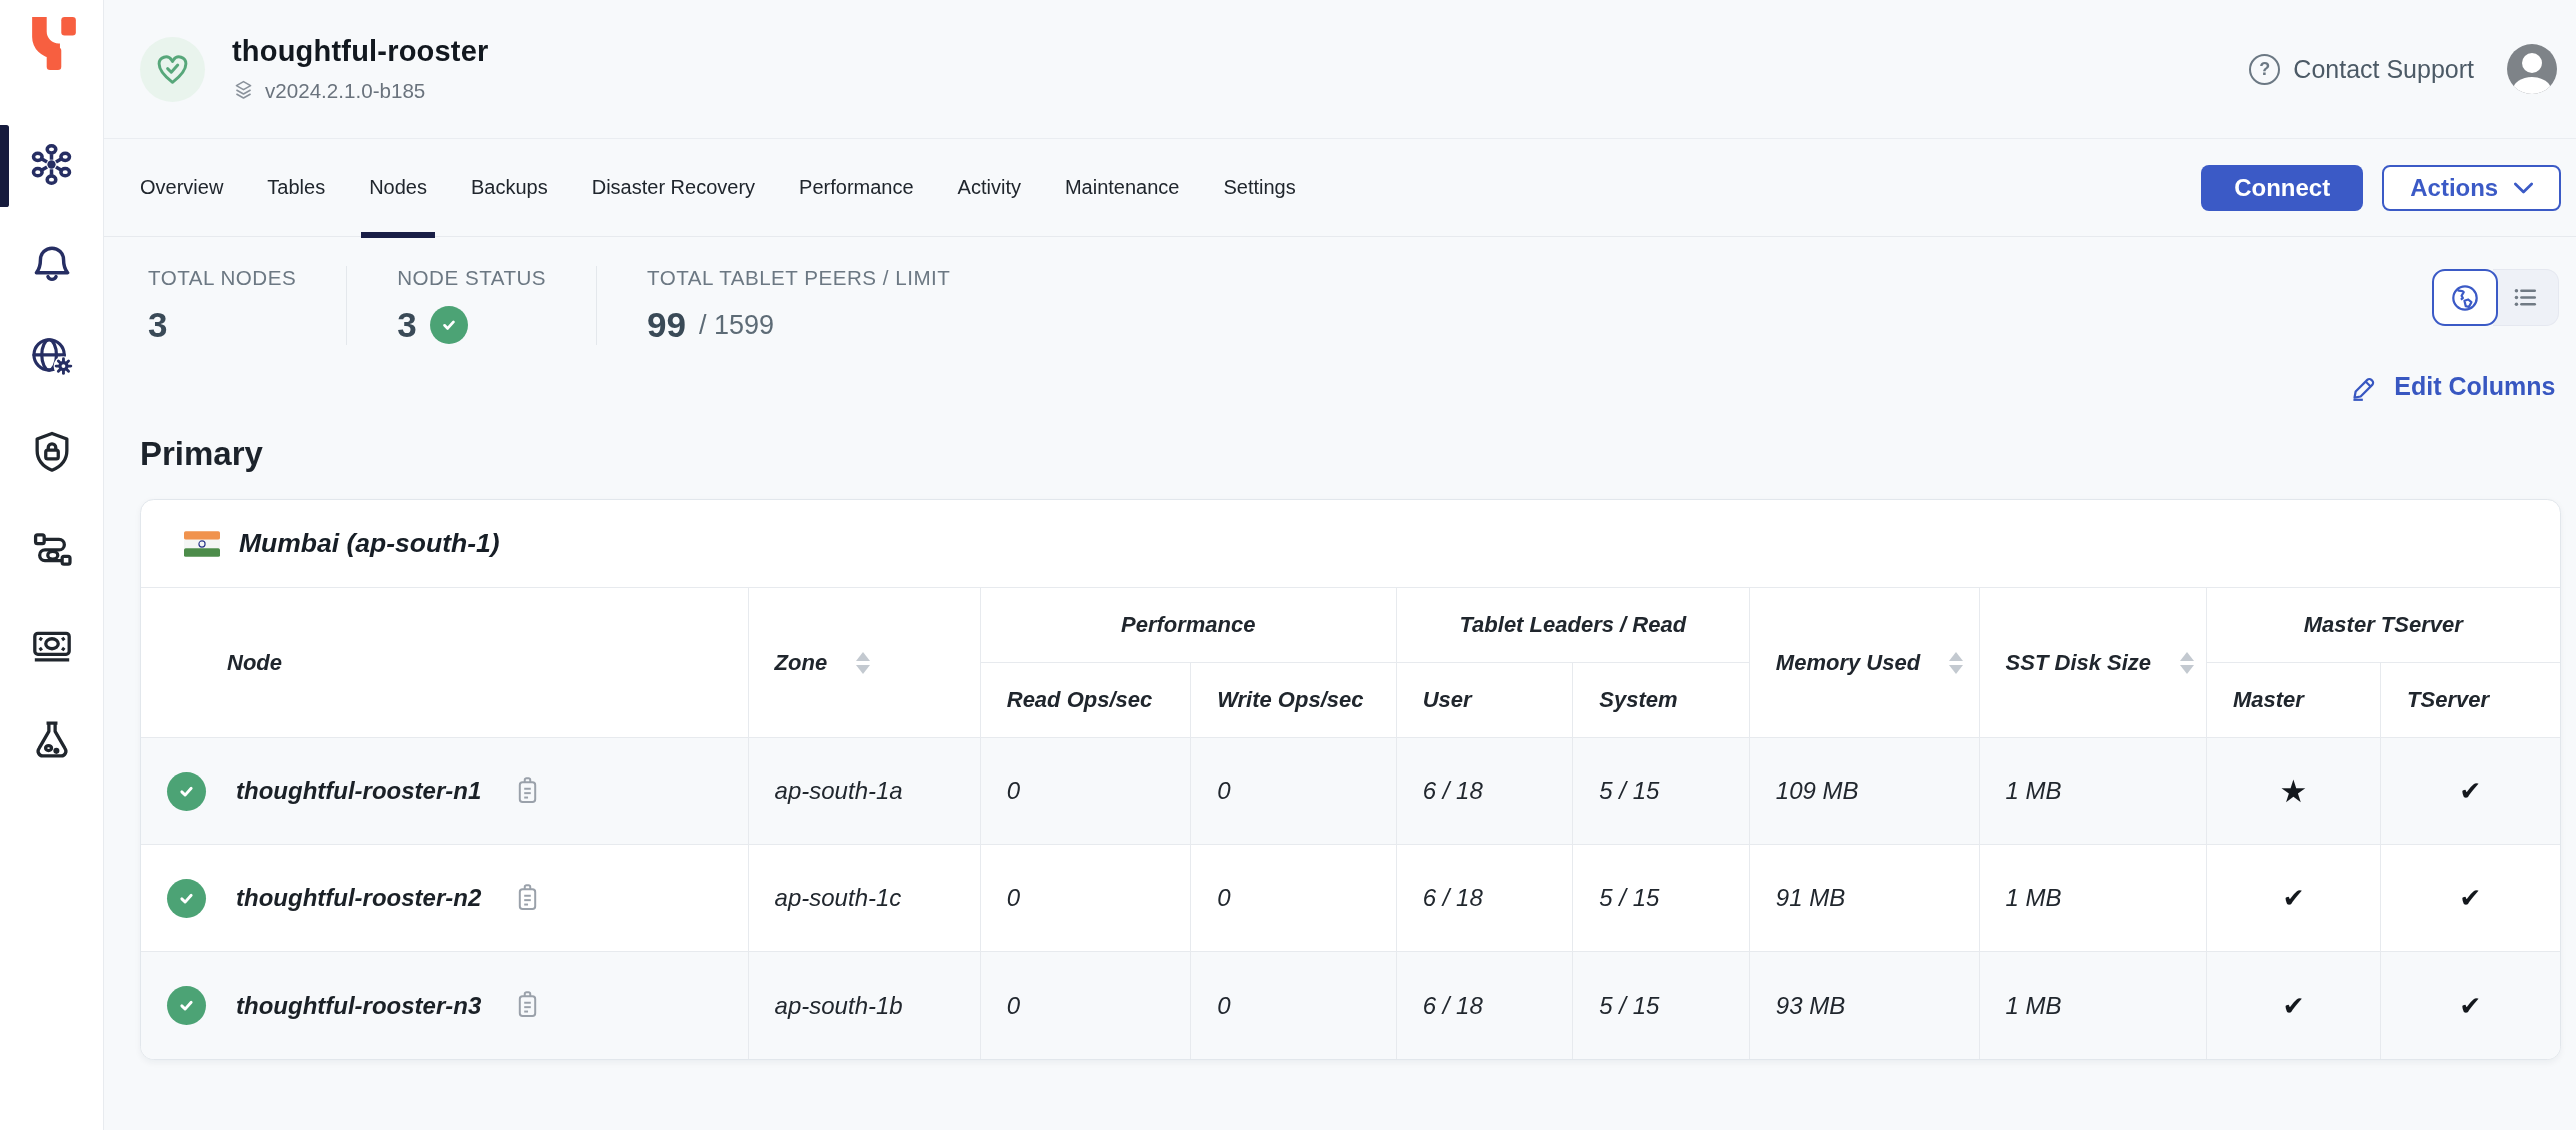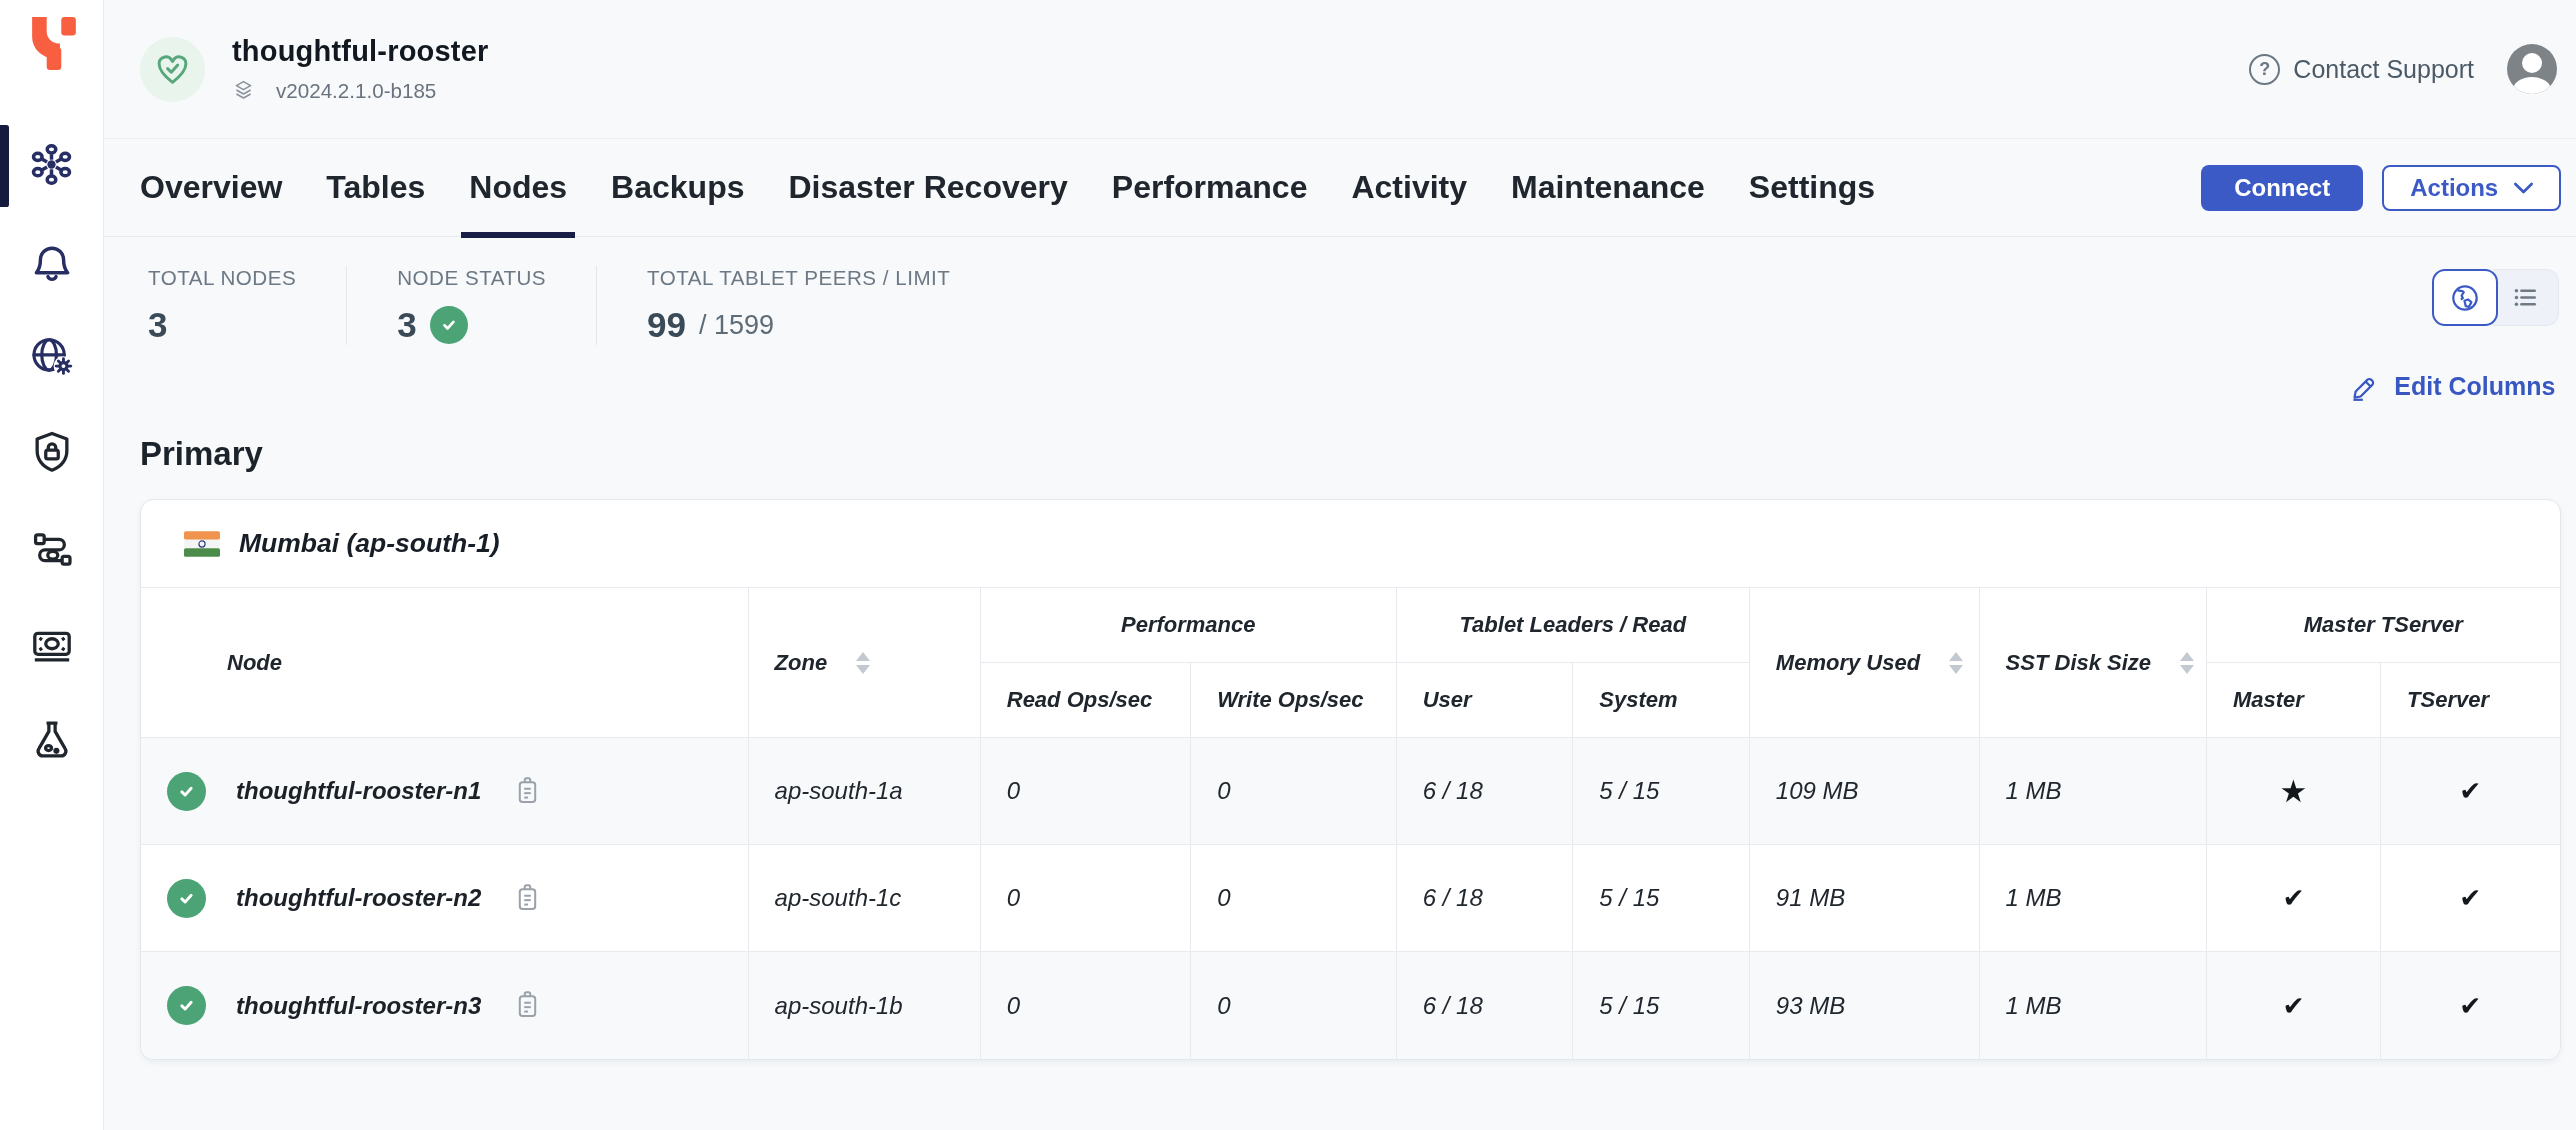--- a/index.html
+++ b/index.html
@@ -19,32 +19,32 @@
   .nav-item.active::before { content:''; position:absolute; left:0; top:6.9px; bottom:6.9px; width:8.6px;
              background:#161B3D; border-radius:0 2.6px 2.6px 0; }
   
   .main { flex:1; display:flex; flex-direction:column; min-width:0; }
   .top-header { height:139px; border-bottom:1.7px solid #EAEDF1; display:flex; align-items:center;
              padding:0 19px 0 36px; }
   .health-badge { width:65px; height:65px; border-radius:50%; background:#E9F4ED;
              display:flex; align-items:center; justify-content:center; flex-shrink:0; }
   .title-block { margin-left:27px; }
   .cluster-title { font-size:29px; font-weight:700; color:#12181F; letter-spacing:0.2px; }
-  .version-row { margin-top:10.3px; display:flex; align-items:center; gap:21px; font-size:20.6px; color:#6A737D; }
+  .version-row { margin-top:10.3px; display:flex; align-items:center; gap:10px; font-size:20.6px; color:#6A737D; }
   .header-right { margin-left:auto; display:flex; align-items:center; gap:33px; }
   .contact { display:flex; align-items:center; gap:13px; font-size:25px; color:#4C5A66; cursor:pointer; }
   .q-circle { width:31px; height:31px; border:2.1px solid #6B7883; border-radius:50%;
              display:flex; align-items:center; justify-content:center; font-size:18px; color:#6B7883; font-weight:700; }
   .avatar { width:50px; height:50px; border-radius:50%; background:#7E8388; overflow:hidden; position:relative; cursor:pointer; }
   .avatar .head { position:absolute; left:14.6px; top:8.6px; width:20.6px; height:20.6px; border-radius:50%; background:#fff; }
   .avatar .body { position:absolute; left:6px; top:33px; width:38px; height:26px; border-radius:50%; background:#fff; }
   
   .tab-bar { height:98px; border-bottom:1.7px solid #E7EAEE; display:flex; align-items:center; padding:0 15.4px 0 36px; }
   .tabs { display:flex; height:100%; align-items:center; }
-  .tab { position:relative; height:100%; display:flex; align-items:center; padding:0 22px; font-size:32px; color:#20262D; cursor:pointer; white-space:nowrap;font-weight:bold; }
+  .tab { position:relative; height:100%; display:flex; align-items:center; padding:0 22px; font-size:20px; color:#20262D; cursor:pointer; white-space:nowrap; }
   .tab:first-child { padding-left:0; }
   .tab.active::after { content:''; position:absolute; left:13.7px; right:13.7px; bottom:-1.7px; height:6px; background:#191E46; }
   .tab.active:first-child::after { left:0; }
   .tab-actions { margin-left:auto; display:flex; gap:19px; }
   .btn { height:46px; border-radius:8px; display:flex; align-items:center; justify-content:center;
          font-size:24px; font-weight:700; cursor:pointer; }
   .btn-connect { background:#3B5AC6; color:#FFFFFF; padding:0 33px; border:none; }
   .btn-actions { background:#FFFFFF; color:#3B5AC6; border:2.1px solid #3B5AC6; padding:0 26px; gap:15.4px; }
   
   .stats-section { display:flex; align-items:flex-start; padding:29px 17px 0 36px; }

